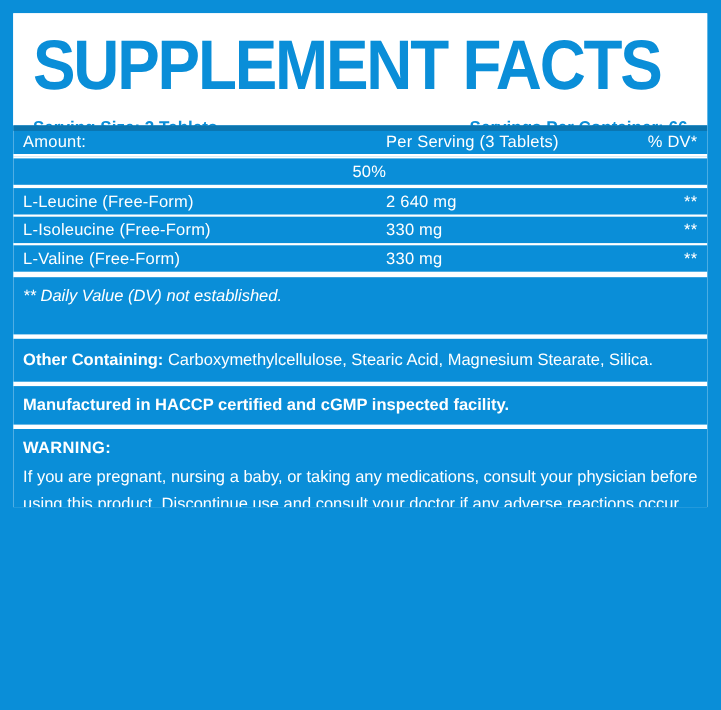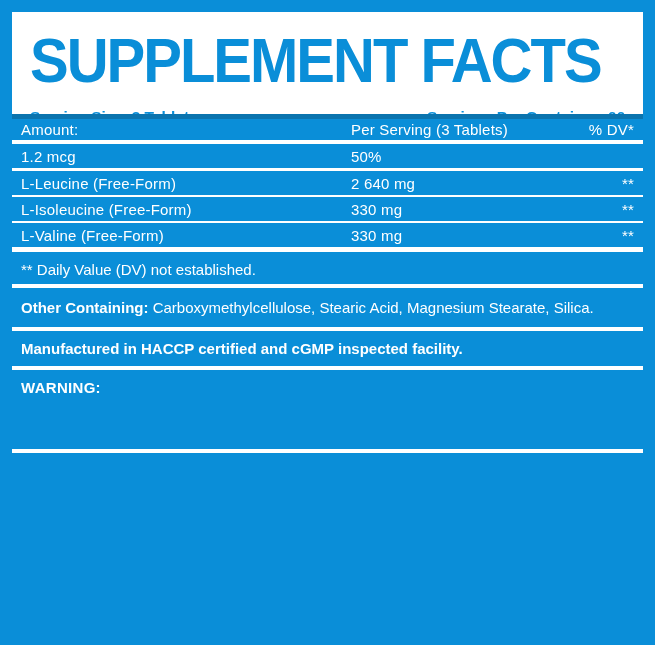--- a/index.html
+++ b/index.html
@@ -39,24 +39,24 @@
   .sep{background:#ffffff;width:100%;flex:none;}
   .sep.h2{height:2px;}
   .sep.h3{height:3px;}
   .sep.h4{height:4px;}
   .sep.h5{height:5px;}
   .row{
     display:grid;grid-template-columns:330px 1fr auto;
     align-items:center;height:24px;flex:none;
     padding:0 9px;letter-spacing:0.2px;
   }
-  .row .dv{}
+  .row .dv{text-align:right;margin-left:19px;}
   .row.head{height:21px;}
   .note{margin:5px 9px 0 9px;line-height:25px;}
-  .note.second{margin-top:5px;margin-bottom:2px;}
+  .note.second{margin-top:5px;margin-bottom:22px;font-style:italic;}
   .para{margin:7px 9px 0 9px;line-height:25px;}
   .para.gap{margin-top:14px;}
   .para.just{text-align:justify;}
   .b{font-weight:bold;}
   .facility{margin:7px 9px 6px 9px;line-height:22px;font-weight:bold;}
   .warn-title{margin:8px 9px 0 9px;font-weight:bold;line-height:20px;letter-spacing:0.3px;}
   .warn-para{margin:3px 9px 5px 9px;line-height:25px;text-align:justify;}
   .sep.bottom{margin-top:auto;}
 </style>
 </head>
@@ -78,21 +78,20 @@
       <div class="row head">
         <span>Amount:</span>
         <span>Per Serving (3 Tablets)</span>
         <span class="dv">% DV*</span>
       </div>
       <div class="sep h2"></div>
 
       <div class="sep h2"></div>
 
       <div class="row">
-        <span>1.2 mcg</span>
         <span class="dv">50%</span>
       </div>
       <div class="sep h3"></div>
 
       <div class="row">
         <span>L-Leucine (Free-Form)</span>
         <span>2 640 mg</span>
         <span class="dv">**</span>
       </div>
       <div class="sep h2"></div>
@@ -118,17 +117,18 @@
         <span class="b">Other Containing:</span>
         <span>Carboxymethylcellulose, Stearic Acid, Magnesium Stearate, Silica.</span>
       </div>
 
       <div class="sep h4" style="margin-top:7px;"></div>
 
       <div class="facility">Manufactured in HACCP certified and cGMP inspected facility.</div>
       <div class="sep h4"></div>
 
       <div class="warn-title">WARNING:</div>
+      <div class="warn-para">If you are pregnant, nursing a baby, or taking any medications, consult your physician before using this product. Discontinue use and consult your doctor if any adverse reactions occur.</div>
       <div class="sep h4 bottom"></div>
 
     </div>
   </div>
 </div>
 
 </body></html>

